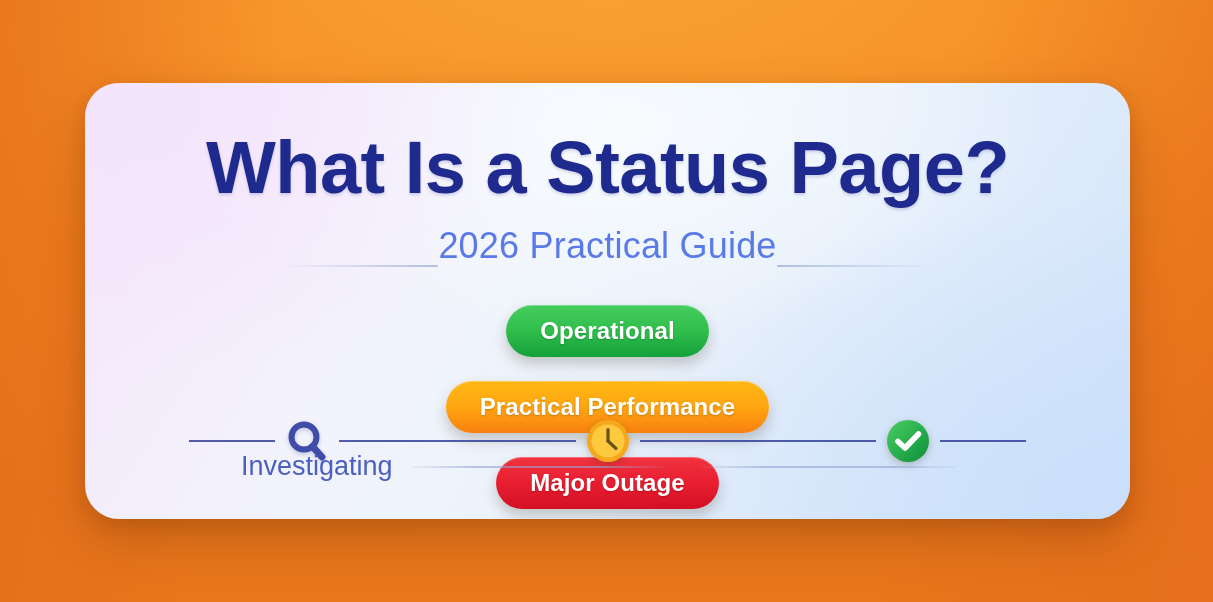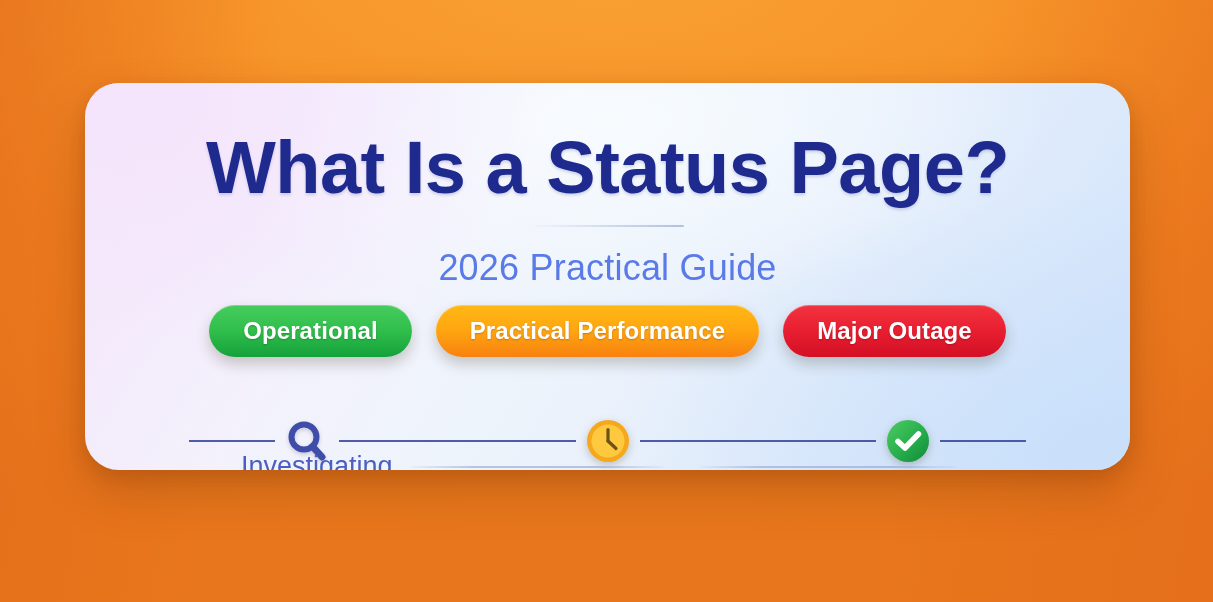--- a/index.html
+++ b/index.html
@@ -30,21 +30,21 @@
                       rgba(240,130,30,0.0) 74%, rgba(226,104,26,0.5) 100%);
     pointer-events: none;
   }
 
   
   .card {
     position: absolute;
     left: 85px;
     top: 83px;
     width: 1045px;
-    height: 387px;
+    height: 436px;
     border-radius: 34px;
     background:
       linear-gradient(122deg,
         #f4e6fb 0%,
         #f4eafb 14%,
         #f3f2fc 30%,
         #eef4fb 46%,
         #e8f0fb 62%,
         #dbe9fb 82%,
         #cfe1fa 100%);
@@ -87,24 +87,22 @@
     white-space: nowrap;
   }
 
   
   .subtitle-row {
     position: absolute;
     left: 0;
     right: 0;
     top: 142px;
     display: flex;
-    align-items: center;
-    justify-content: center;
-    gap: 20px;
-    flex-direction: column;
+    align-items: flex-end;
+    justify-content: center;
   }
   .sub-rule {
     width: 152px;
     height: 2px;
     border-radius: 2px;
     background: linear-gradient(90deg, rgba(140,160,205,0.02), rgba(125,148,200,0.55));
   }
   .sub-rule.right {
     background: linear-gradient(90deg, rgba(125,148,200,0.55), rgba(140,160,205,0.02));
   }
@@ -119,20 +117,21 @@
   
   .pills {
     position: absolute;
     left: 0;
     right: 0;
     top: 222px;
     display: flex;
     justify-content: center;
     align-items: center;
     gap: 24px;
+    flex-direction: column;
   }
   .pill {
     height: 52px;
     display: inline-flex;
     align-items: center;
     justify-content: center;
     padding: 0 34px;
     border-radius: 30px;
     color: #ffffff;
     font-size: 24px;

